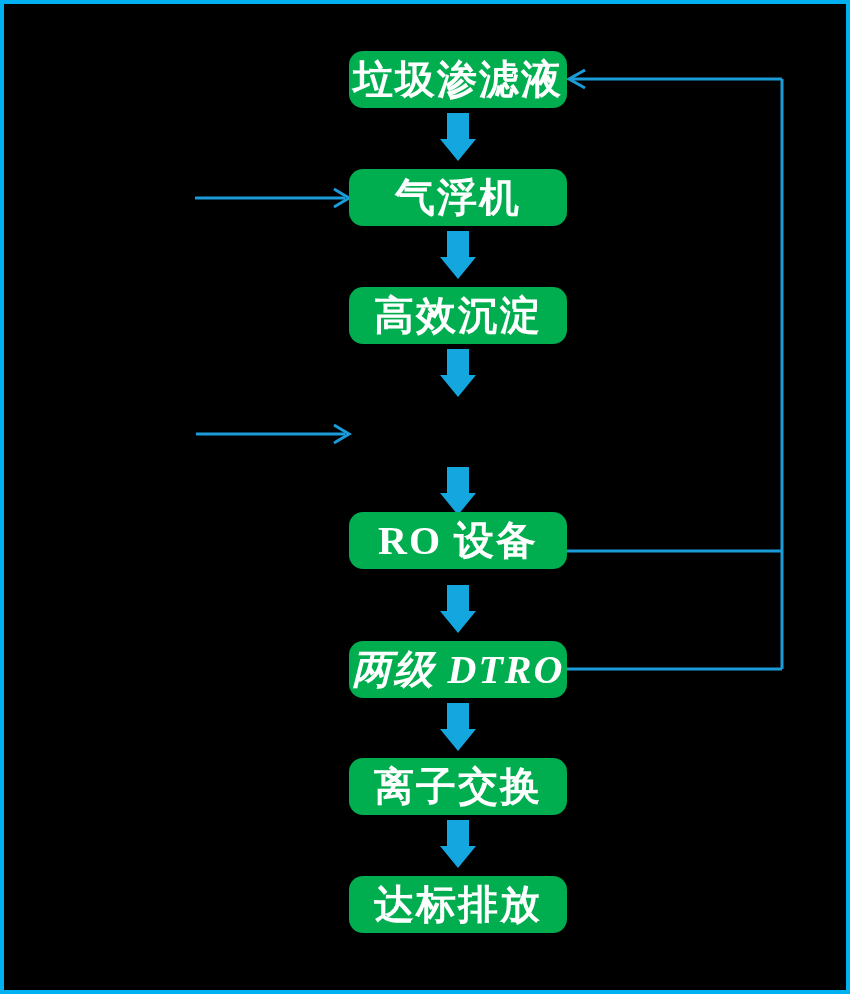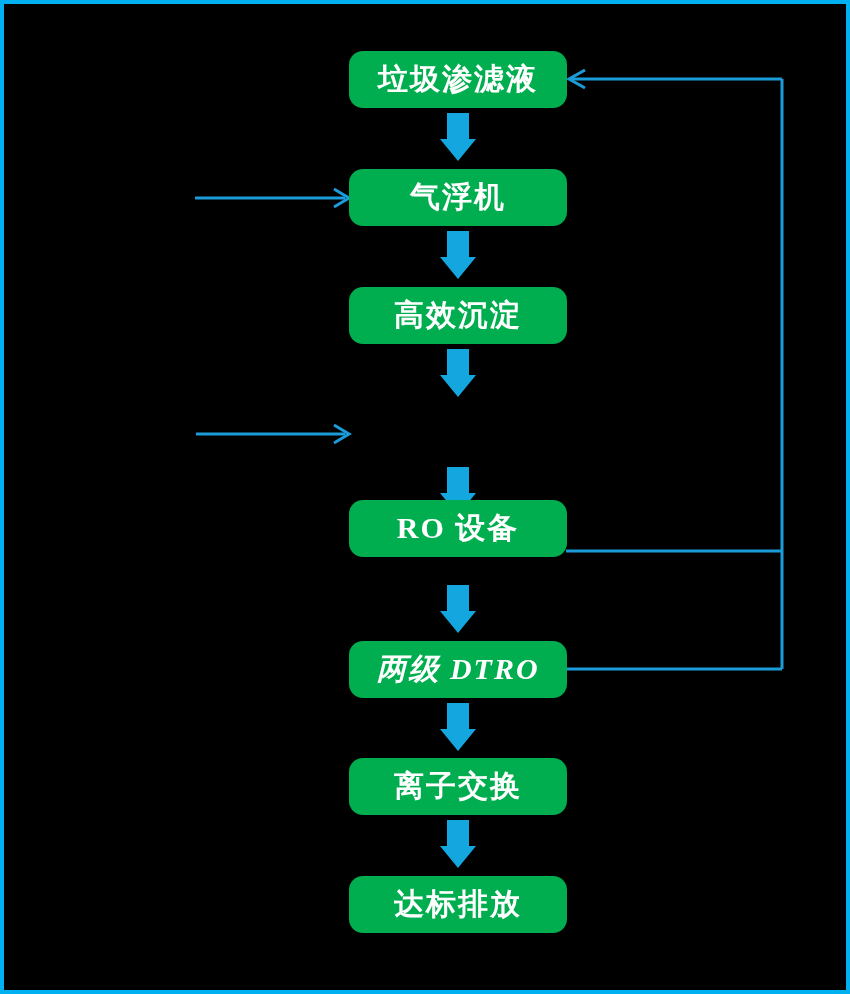--- a/index.html
+++ b/index.html
@@ -40,30 +40,30 @@
     width: 218px;
     height: 57px;
     background: var(--node-fill, #00AD4F);
     border-radius: 14px;
     display: flex;
     align-items: center;
     justify-content: center;
   }
   .node span {
     color: var(--node-text, #FFFFFF);
-    font-size: 30px;
+    font-size: 40px;
     font-weight: bold;
     letter-spacing: 2px;
     white-space: nowrap;
   }
   .n1 { top: 51px; }
   .n2 { top: 169px; }
   .n3 { top: 287px; }
   .n4 { top: 405px; }
-  .n5 { top: 500px; }
+  .n5 { top: 512px; }
   .n6 { top: 641px; font-style: italic; }
   .n7 { top: 758px; }
   .n8 { top: 876px; text-align: center; }
 </style>
 </head>
 <body>
 
 <div class="canvas">
 
   <svg class="connectors" viewBox="0 0 850 994" xmlns="http://www.w3.org/2000/svg">

